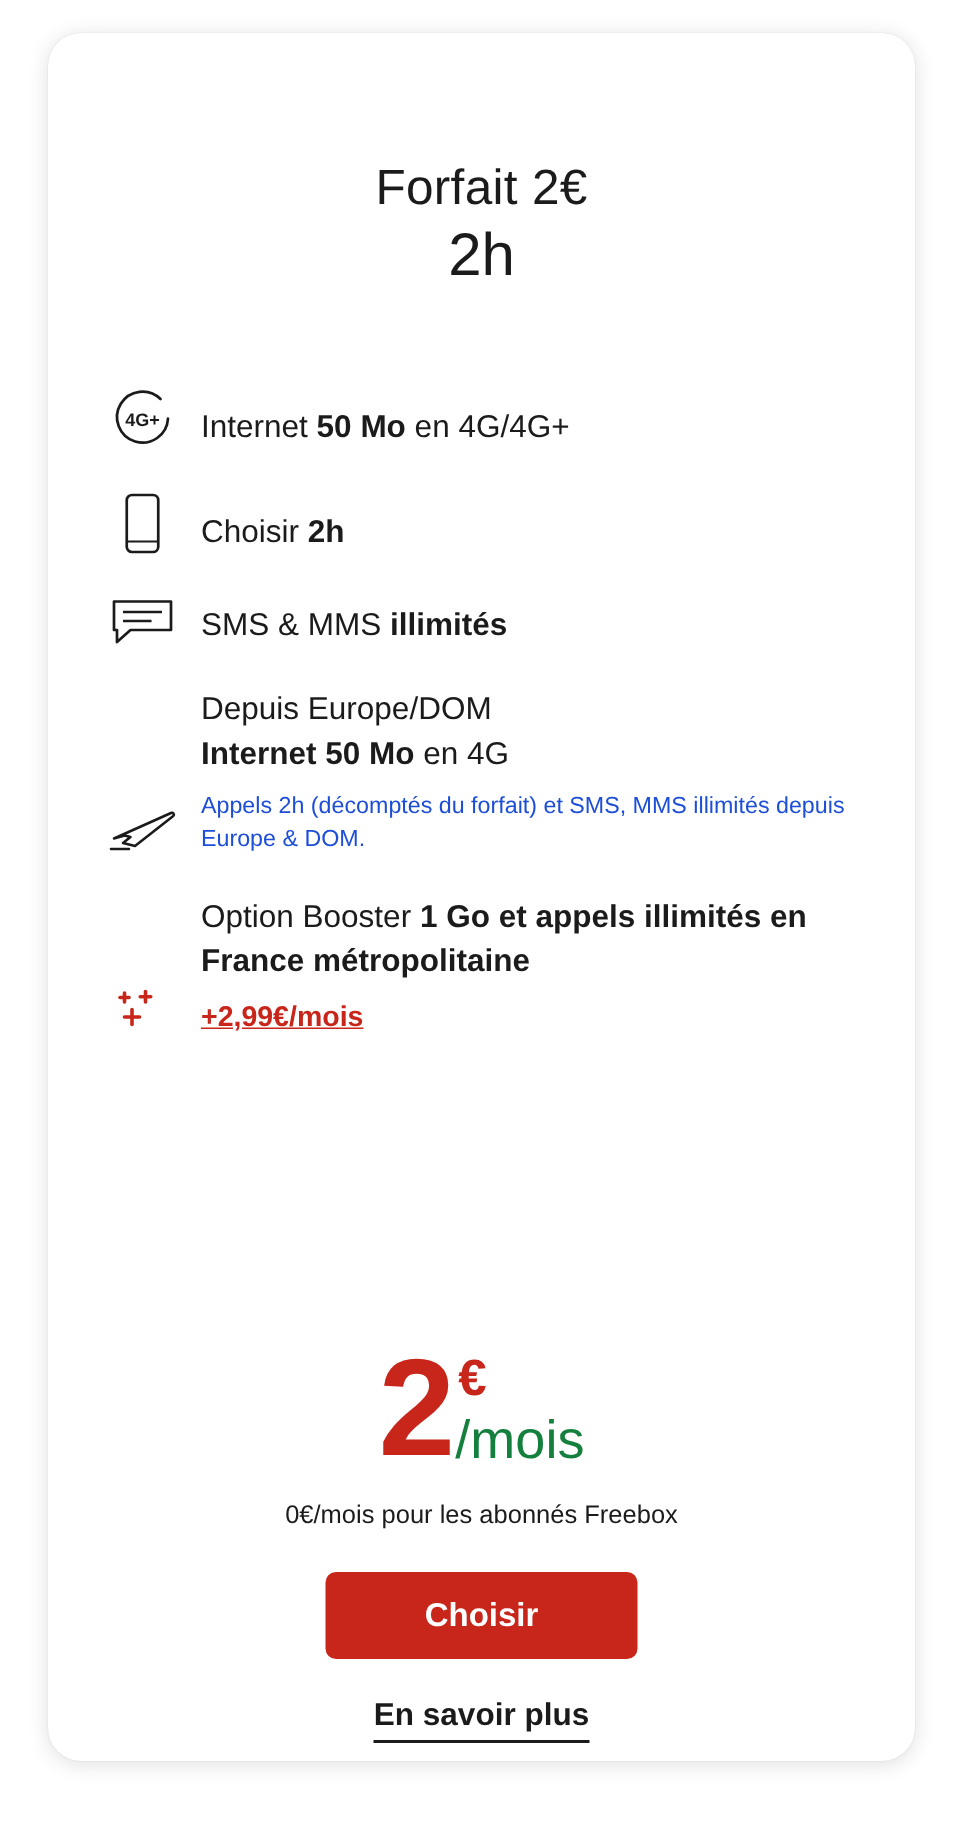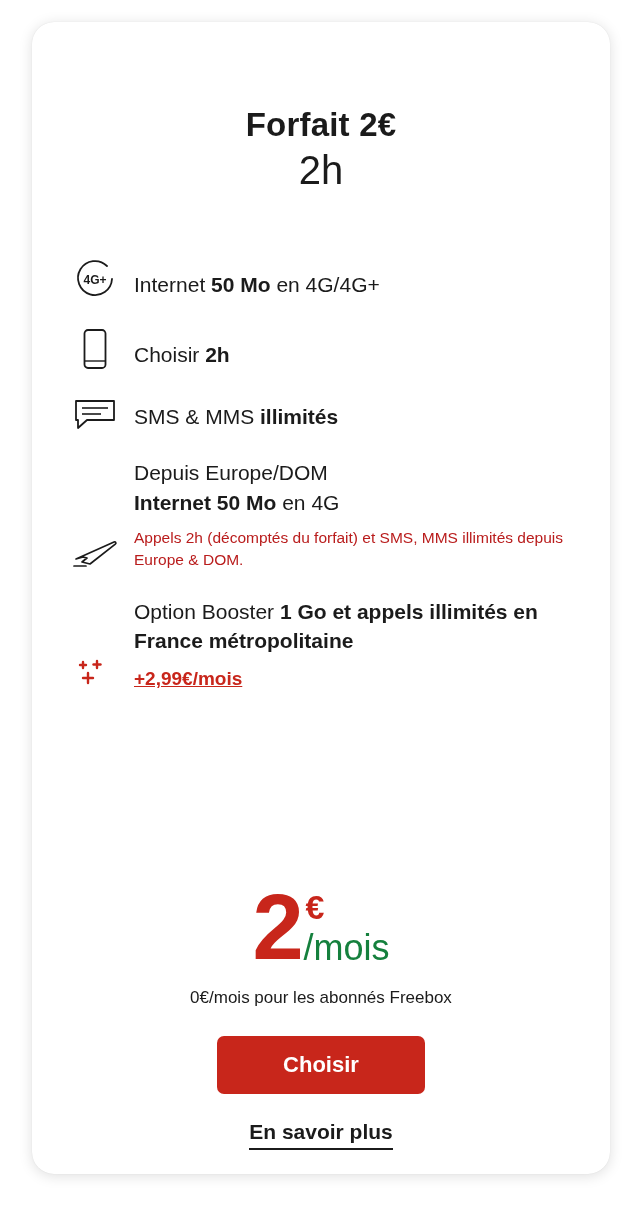--- a/index.html
+++ b/index.html
@@ -30,21 +30,21 @@
     flex-direction: column;
   }
 
   
   .plan-header {
     text-align: center;
     padding-top: 84px;
   }
   .plan-title {
     font-size: 33px;
-    font-weight: 700;
+    font-weight: 400;
     letter-spacing: 0.2px;
     color: #1b1b1b;
     line-height: 1.15;
   }
   .plan-subtitle {
     font-size: 40px;
     font-weight: 400;
     color: #1b1b1b;
     line-height: 1.2;
     margin-top: 2px;
@@ -77,21 +77,21 @@
   .feat-line {
     font-size: 21px;
     line-height: 1.42;
     color: #1b1b1b;
     font-weight: 400;
   }
   .feat-line b { font-weight: 700; }
   .feat-note {
     font-size: 15.5px;
     line-height: 1.42;
-    color: #b91c1c;
+    color: #1d4ed8;
     margin-top: 9px;
   }
   .feat-price {
     font-size: 19px;
     font-weight: 700;
     color: #c8261b;
     margin-top: 12px;
     text-decoration: underline;
   }
 
@@ -159,21 +159,21 @@
     border-radius: 7px;
     font-family: "Liberation Sans", sans-serif;
     font-size: 22px;
     font-weight: 700;
     padding: 16px 0;
     cursor: pointer;
   }
   .more-link {
     display: block;
     width: fit-content;
-    margin: 26px auto 16px auto;
+    margin: 26px auto 4px auto;
     font-size: 21px;
     font-weight: 700;
     color: #1b1b1b;
     text-decoration: none;
     border-bottom: 2.5px solid #1b1b1b;
     padding-bottom: 4px;
     cursor: pointer;
   }
 </style>
 </head>

